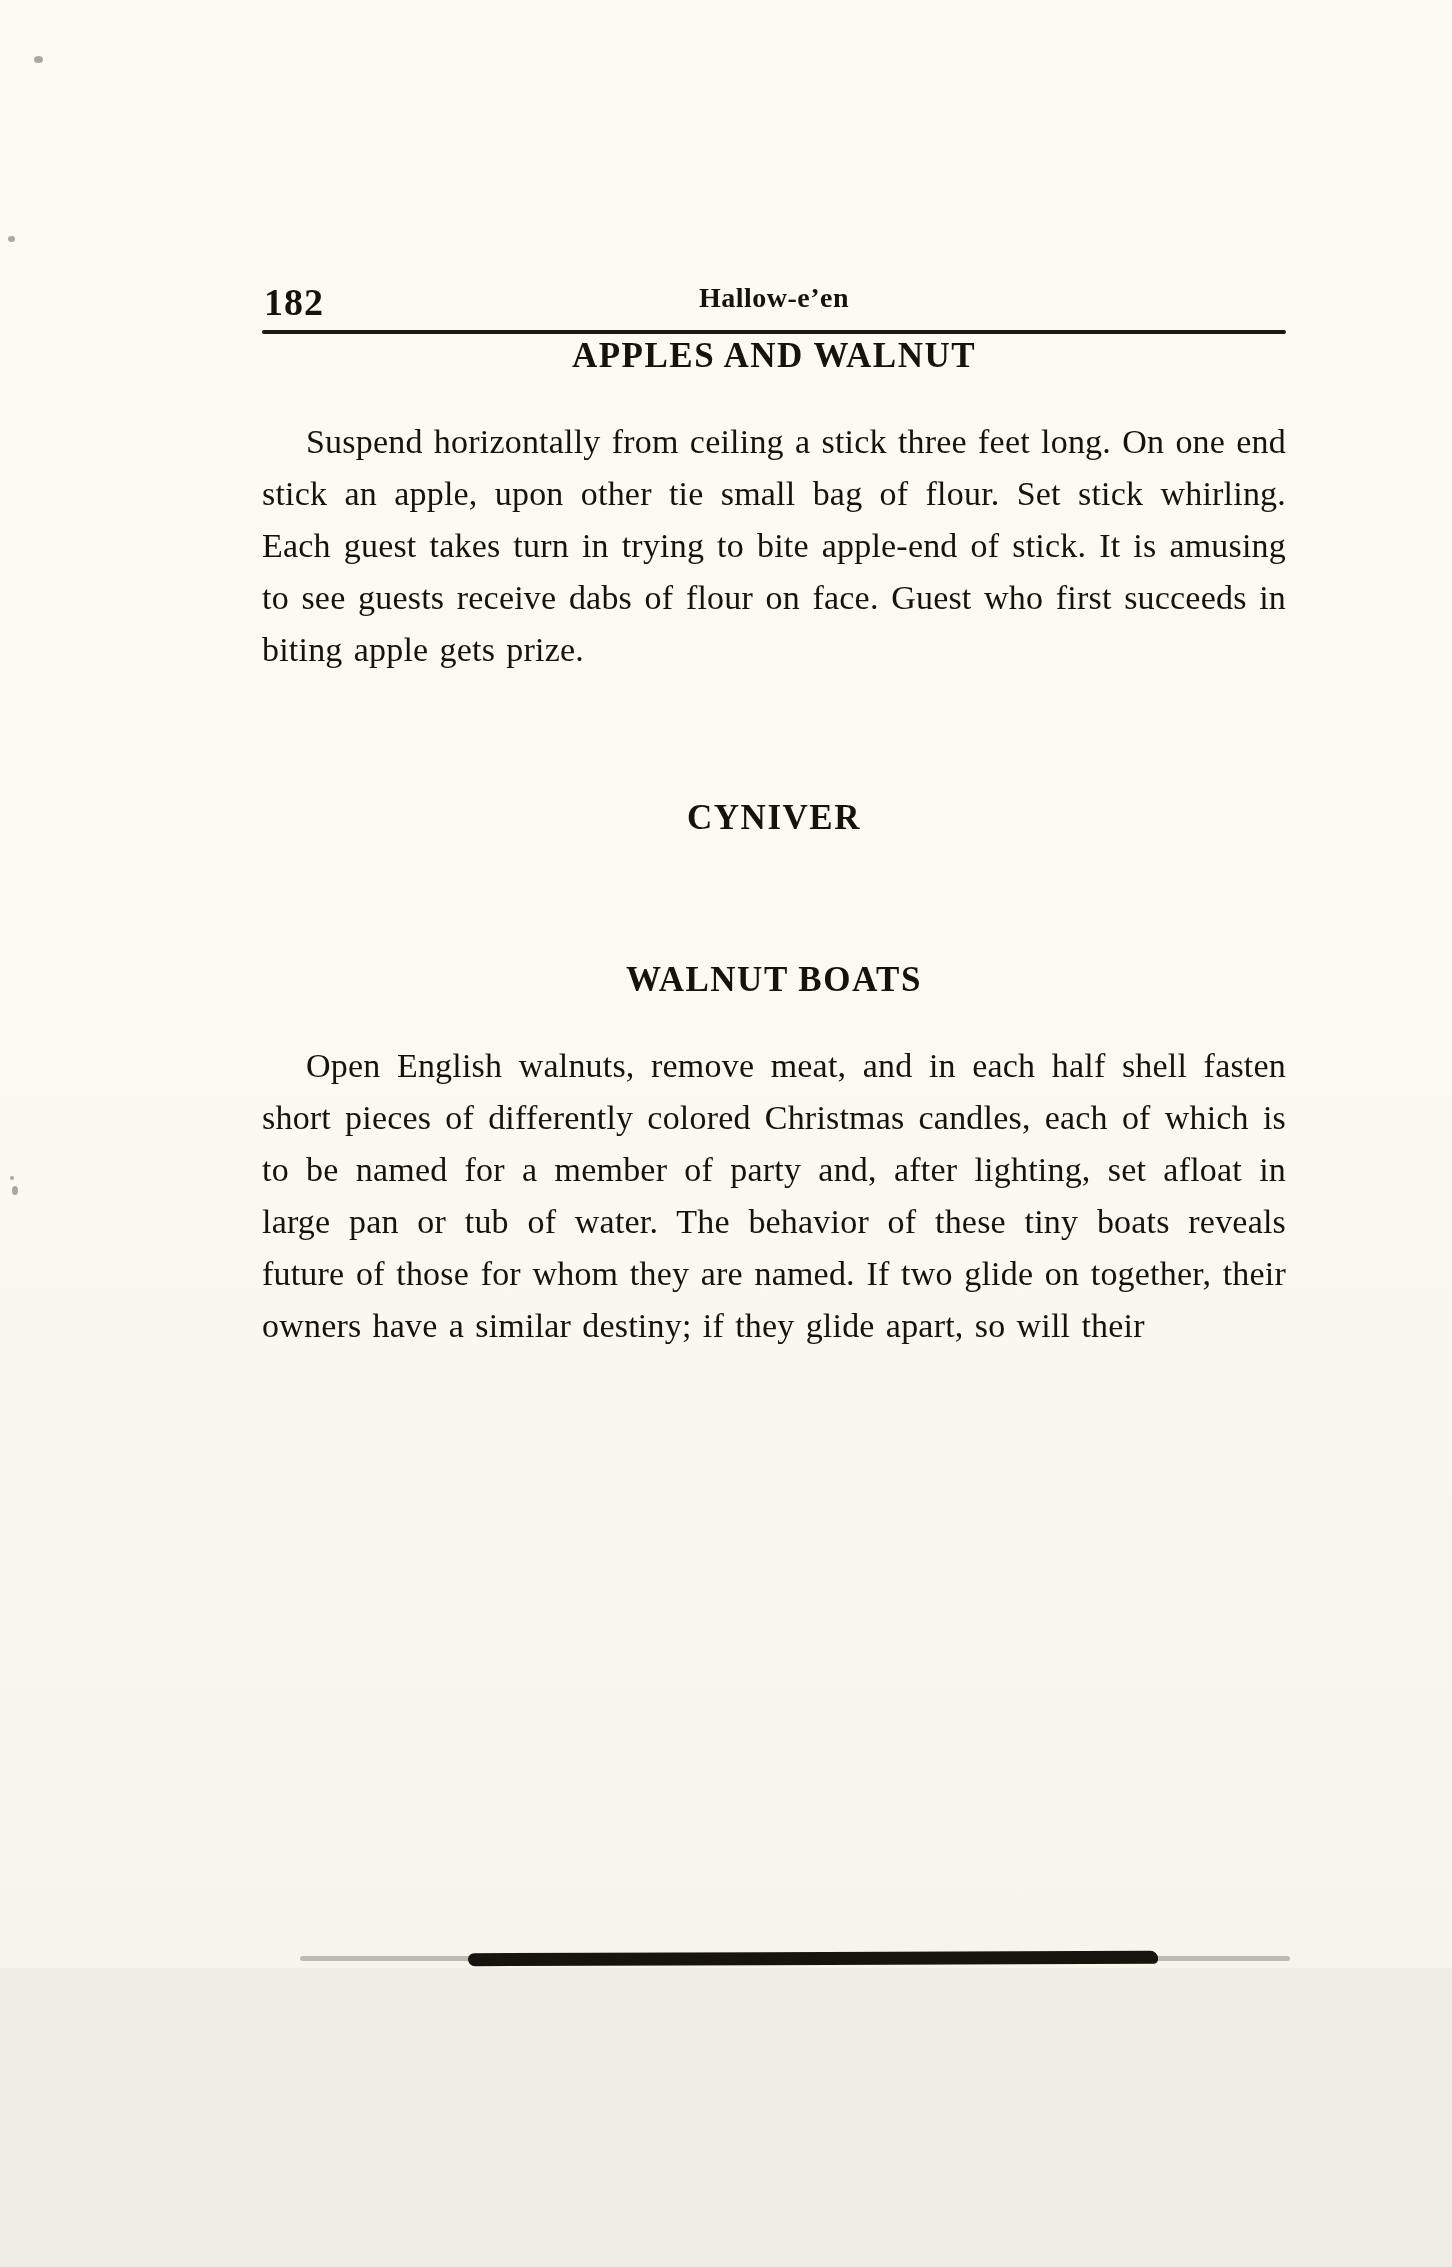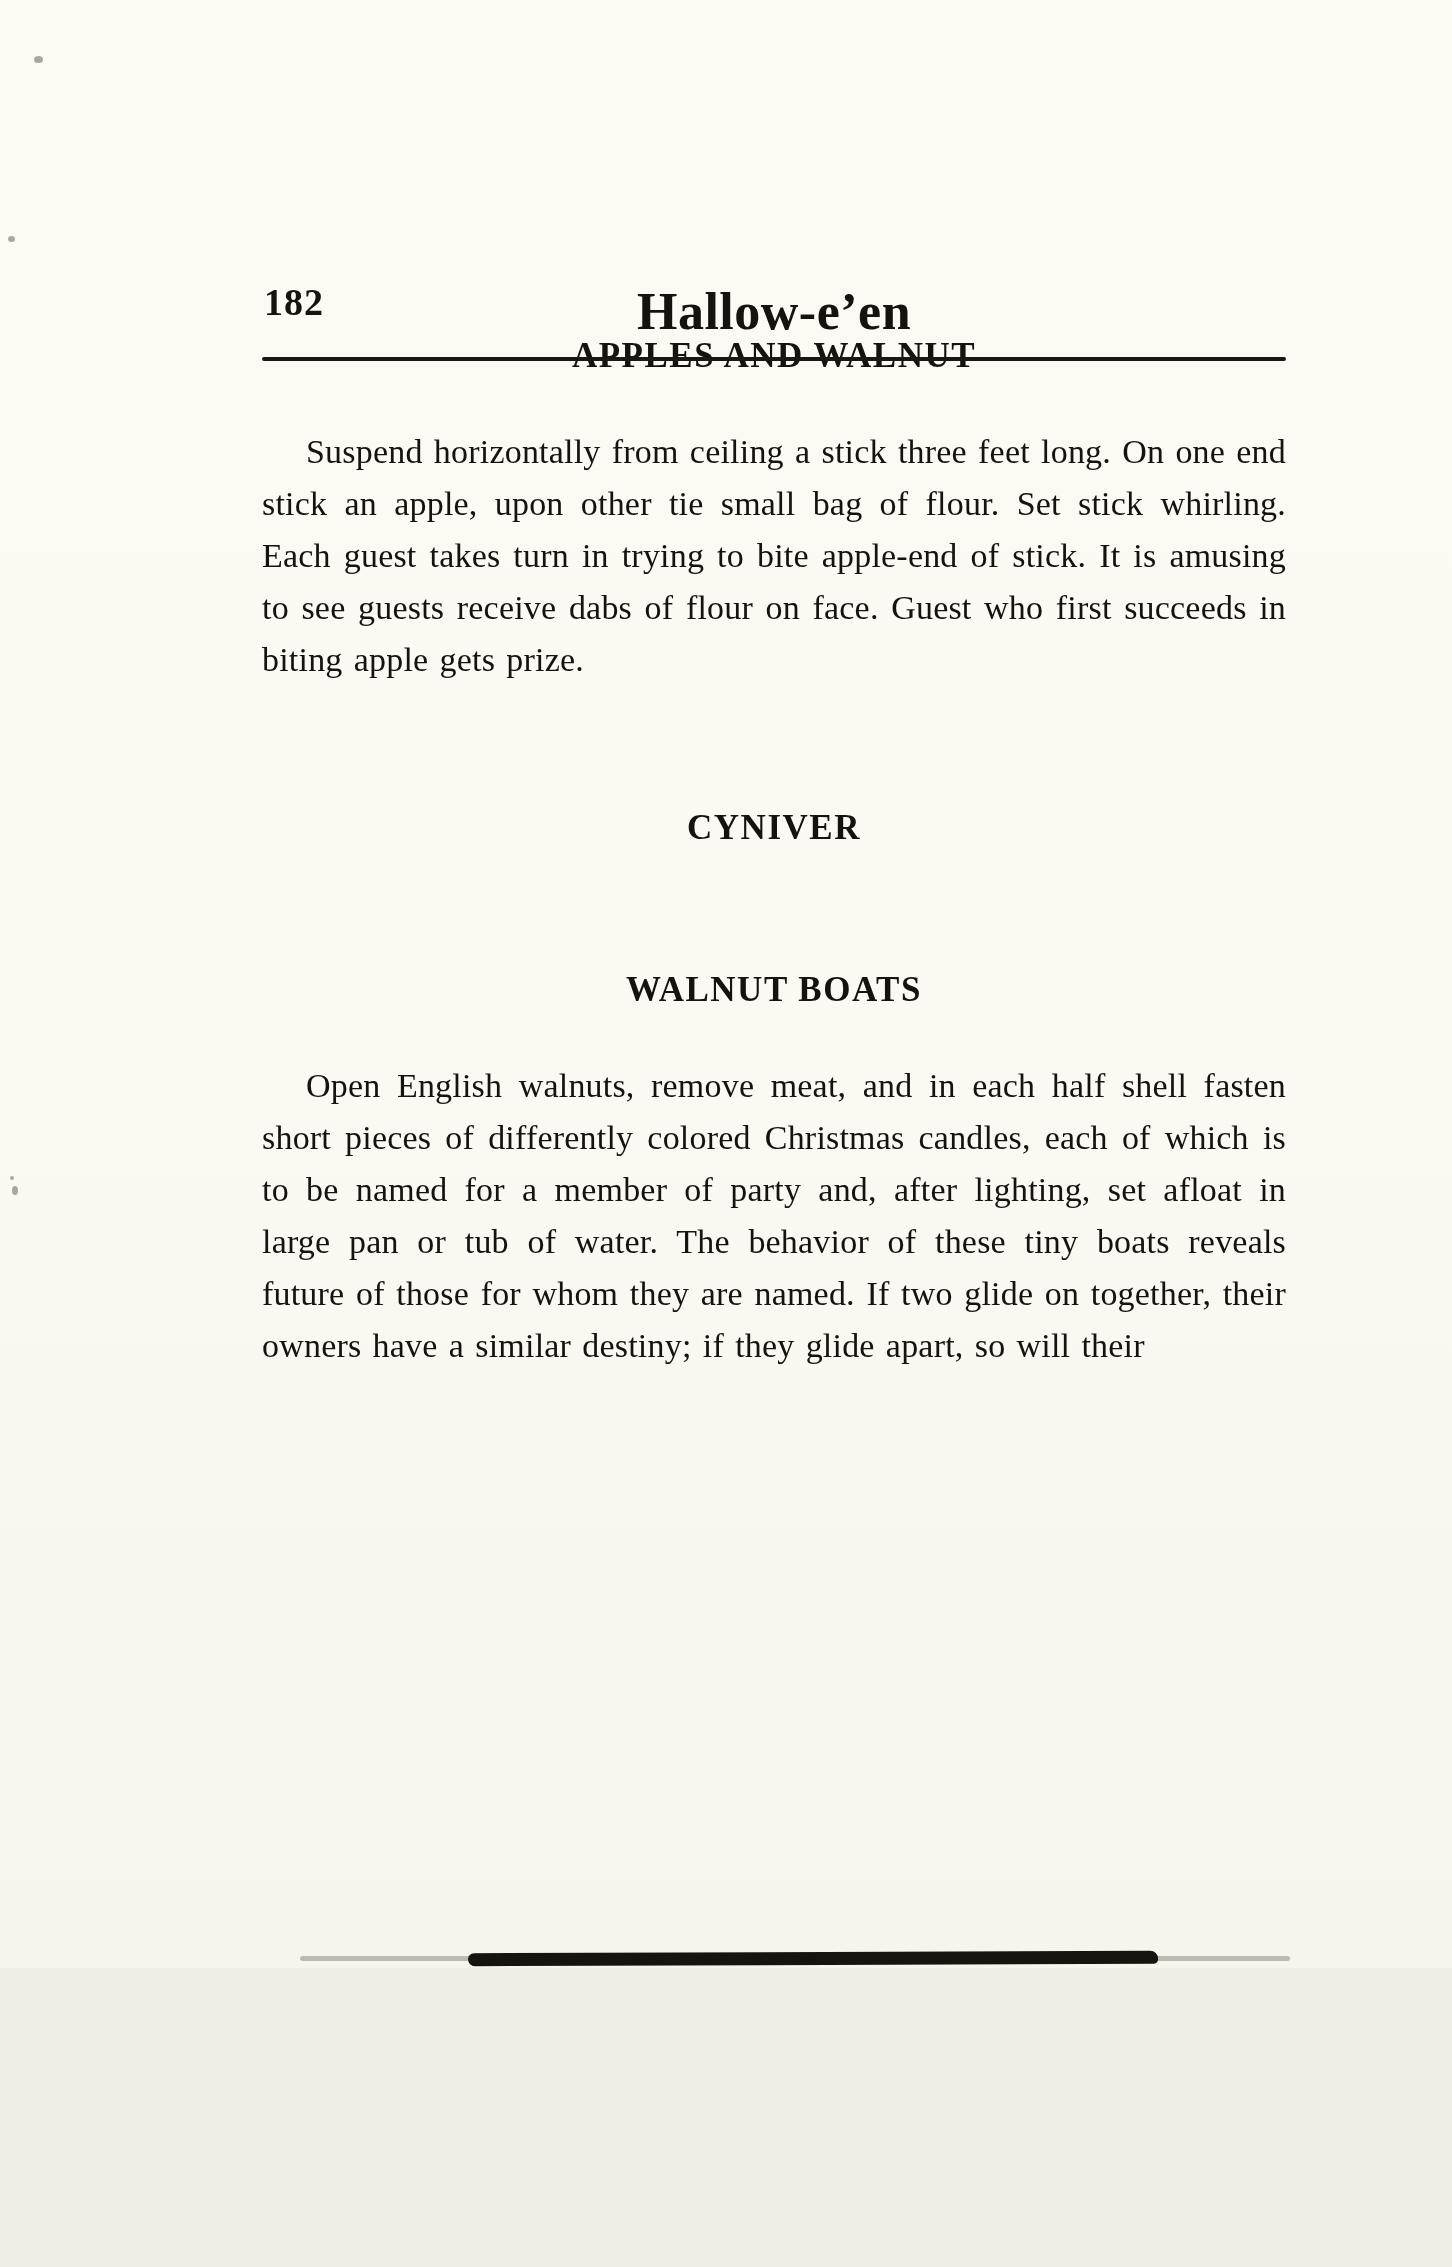--- a/index.html
+++ b/index.html
@@ -27,40 +27,40 @@
   }
   .page-number {
     position:absolute;
     left:2px; top:280px;
     font-size:38px;
     font-weight:bold;
     letter-spacing:1px;
   }
   .running-title {
     text-align:center;
-    font-size:52px;
+    font-size:28px;
     font-weight:bold;
     letter-spacing:0.5px;
   }
   .header-rule {
     margin-top:16px;
     height:4px;
     background:#1b1814;
     border-radius:2px;
   }
   .section-heading {
     text-align:center;
     font-weight:bold;
     font-size:35px;
     letter-spacing:1.5px;
   }
   .section:nth-of-type(1) .section-heading { margin-top:66px; }
   .section + .section .section-heading { margin-top:122px;text-align:center; }
   .section-body {
-    margin-top:50px;
+    margin-top:40px;
     font-size:34px;
     line-height:52px;
     text-align:justify;
     text-indent:44px;
     letter-spacing:0.2px;
     word-spacing:2.5px;
   }
   
   .scan-smudge {
     position:absolute;

